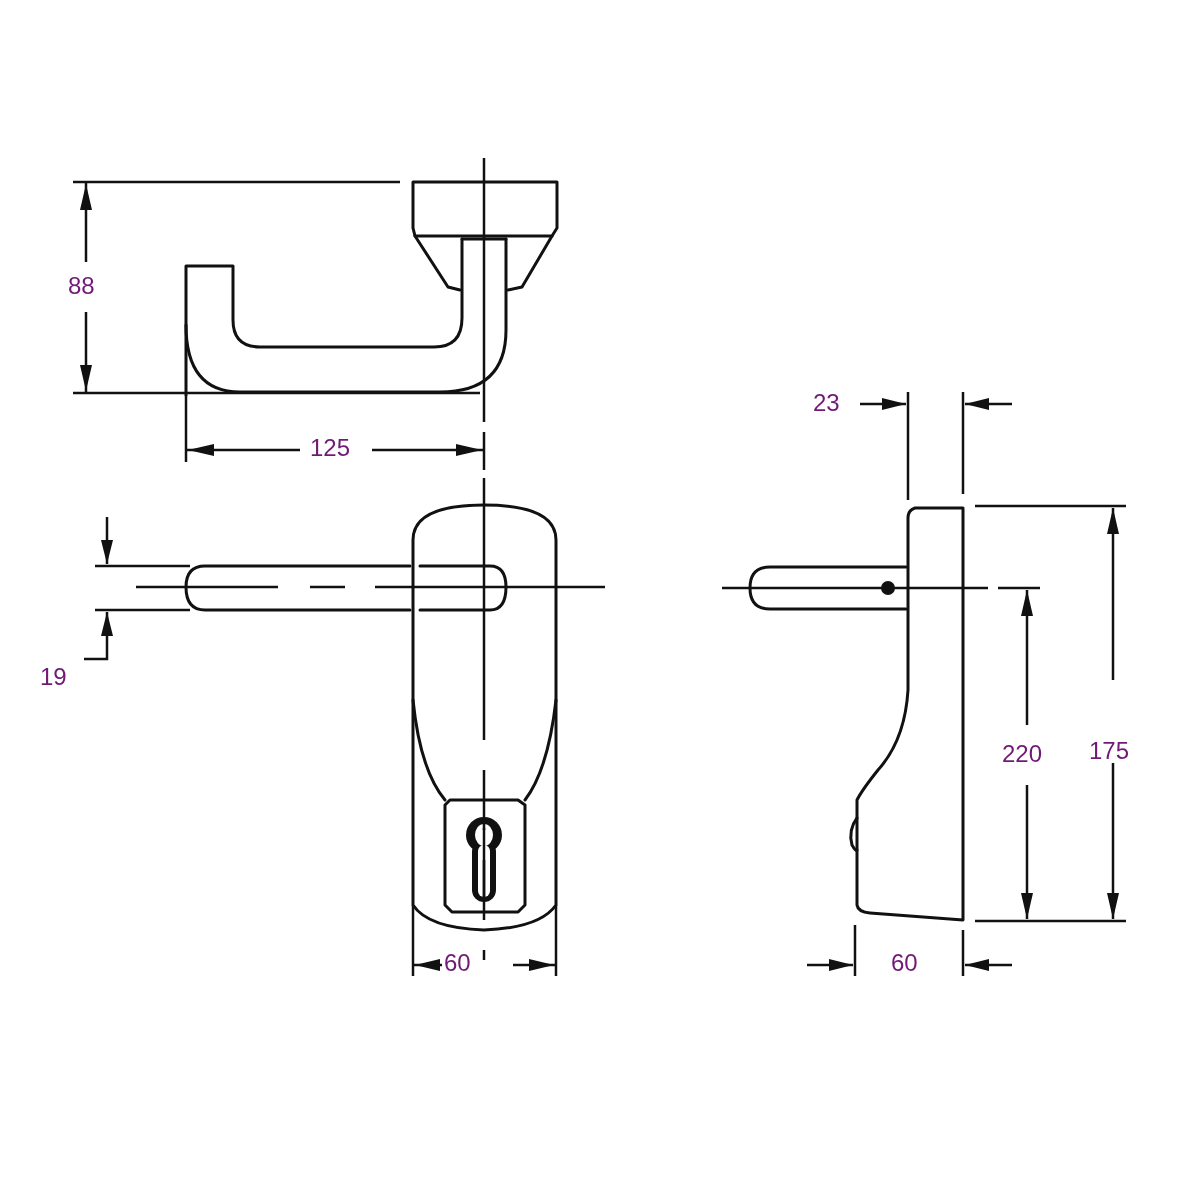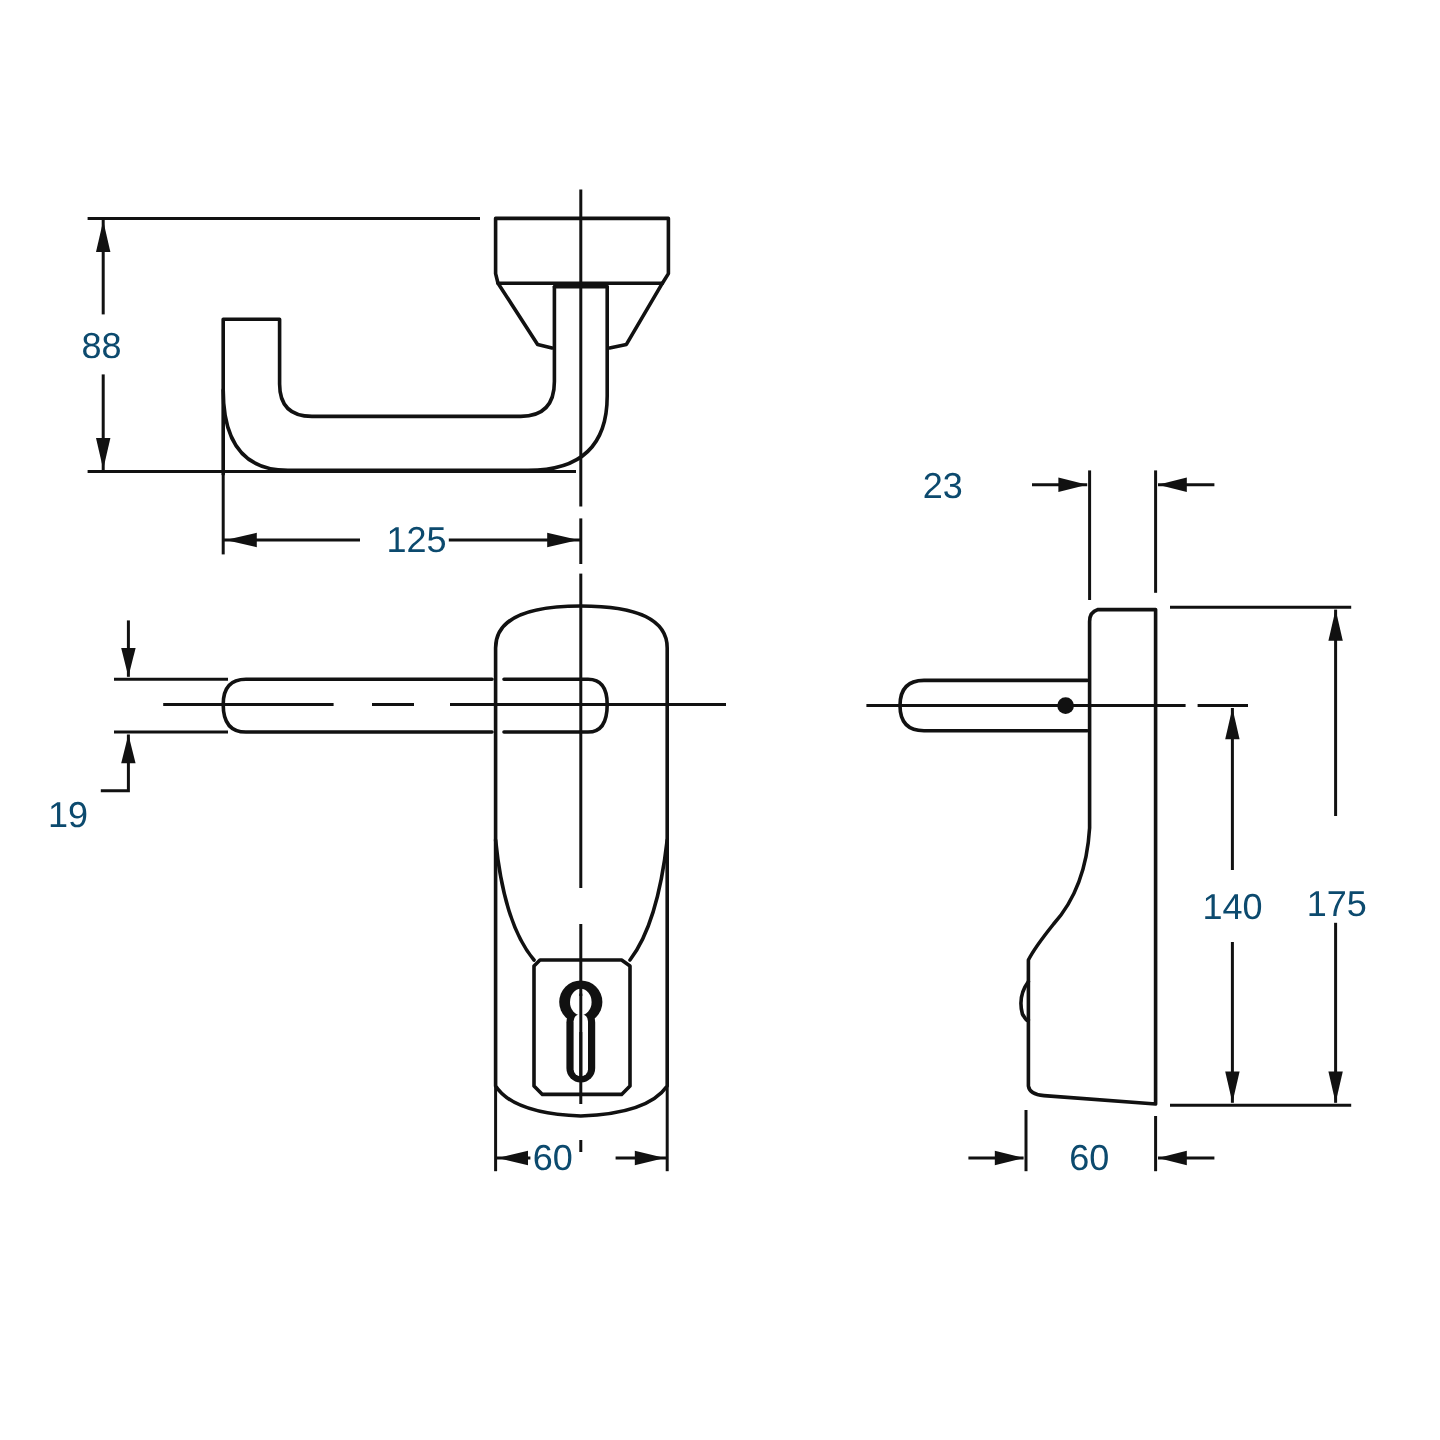--- a/index.html
+++ b/index.html
@@ -3,21 +3,21 @@
 <meta charset="utf-8">
 <style>
   html, body { margin: 0; padding: 0; background: #ffffff; }
   body { width: 1200px; height: 1200px; overflow: hidden; position: relative; }
   svg { position: absolute; left: 0; top: 0; }
   .ln { stroke: #111; stroke-width: 3; fill: none; stroke-linecap: round; stroke-linejoin: round; }
   .dim { stroke: #111; stroke-width: 2.5; fill: none; }
   .ctr { stroke: #111; stroke-width: 2.5; fill: none; }
   .dash { stroke: #111; stroke-width: 2.5; fill: none; stroke-dasharray: 60 30; }
   .arrow { fill: #111; stroke: none; }
-  .lbl { position: absolute; font-family: "Liberation Sans", sans-serif; font-size: 30px; color: #0c4a6e; line-height: 1; background: #fff; padding: 0 2px; }
+  .lbl { position: absolute; font-family: "Liberation Sans", sans-serif; font-size: 24px; color: #701a75; line-height: 1; background: #fff; padding: 0 2px; }
 </style>
 </head>
 <body>
 
 <svg width="1200" height="1200" viewBox="0 0 1200 1200">
 
   <g>
 
     <path class="ln" d="M413,182 L557,182 L557,228 L552,236 L415,236 L413,228 Z"></path>
     <path class="ln" d="M415,236 L448,287 L460,290"></path>
@@ -113,19 +113,19 @@
     <line class="dim" x1="855" y1="925" x2="855" y2="976"></line>
     <line class="dim" x1="963" y1="930" x2="963" y2="976"></line>
     <line class="dim" x1="807" y1="965" x2="853" y2="965"></line>
     <polygon class="arrow" points="853,965 829,959 829,971"></polygon>
     <line class="dim" x1="965" y1="965" x2="1012" y2="965"></line>
     <polygon class="arrow" points="965,965 989,959 989,971"></polygon>
   </g>
 </svg>
 
 <span class="lbl" style="left:66px;top:274px;">88</span>
-<span class="lbl" style="left:320px;top:436px;">125</span>
+<span class="lbl" style="left:308px;top:436px;">125</span>
 <span class="lbl" style="left:38px;top:645px;margin-top:20px;">19</span>
 <span class="lbl" style="left:442px;top:951px;">60</span>
-<span class="lbl" style="left:767px;top:391px;">23</span>
+<span class="lbl" style="left:811px;top:391px;">23</span>
 <span class="lbl" style="left:1087px;top:739px;">175</span>
-<span class="lbl" style="left:1000px;top:742px;">140</span>
+<span class="lbl" style="left:1000px;top:742px;">220</span>
 <span class="lbl" style="left:889px;top:951px;">60</span>
 
 </body></html>

